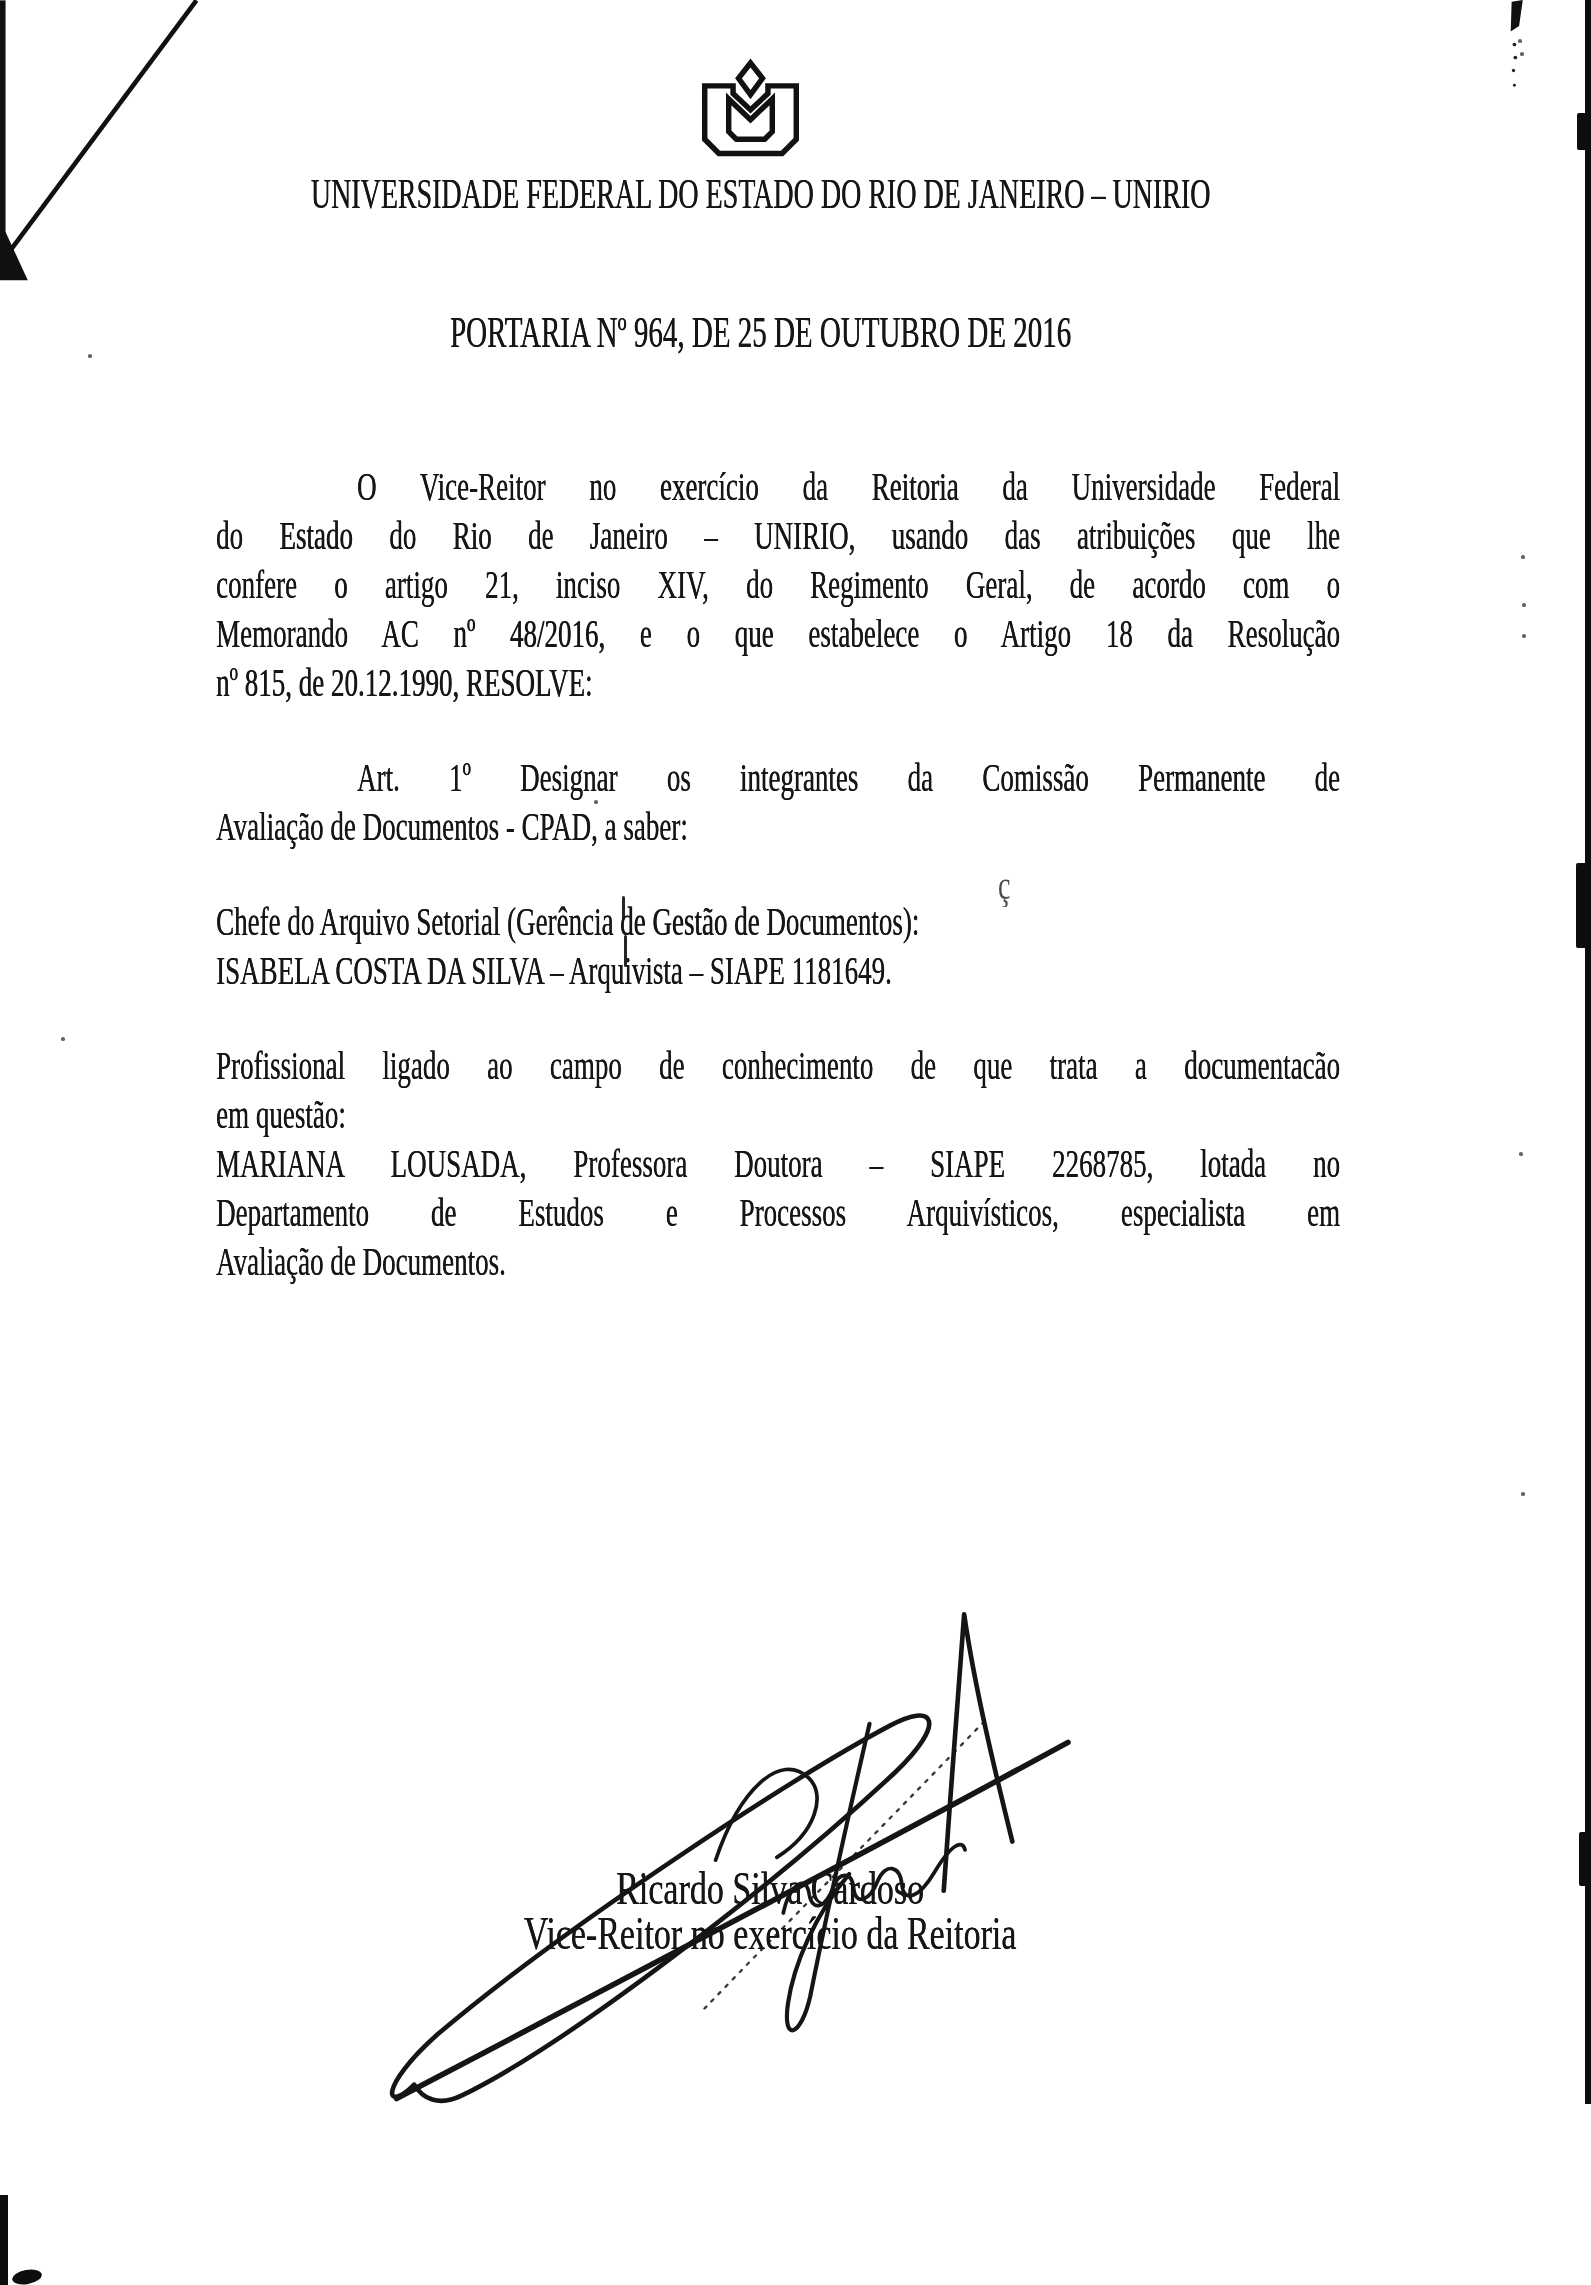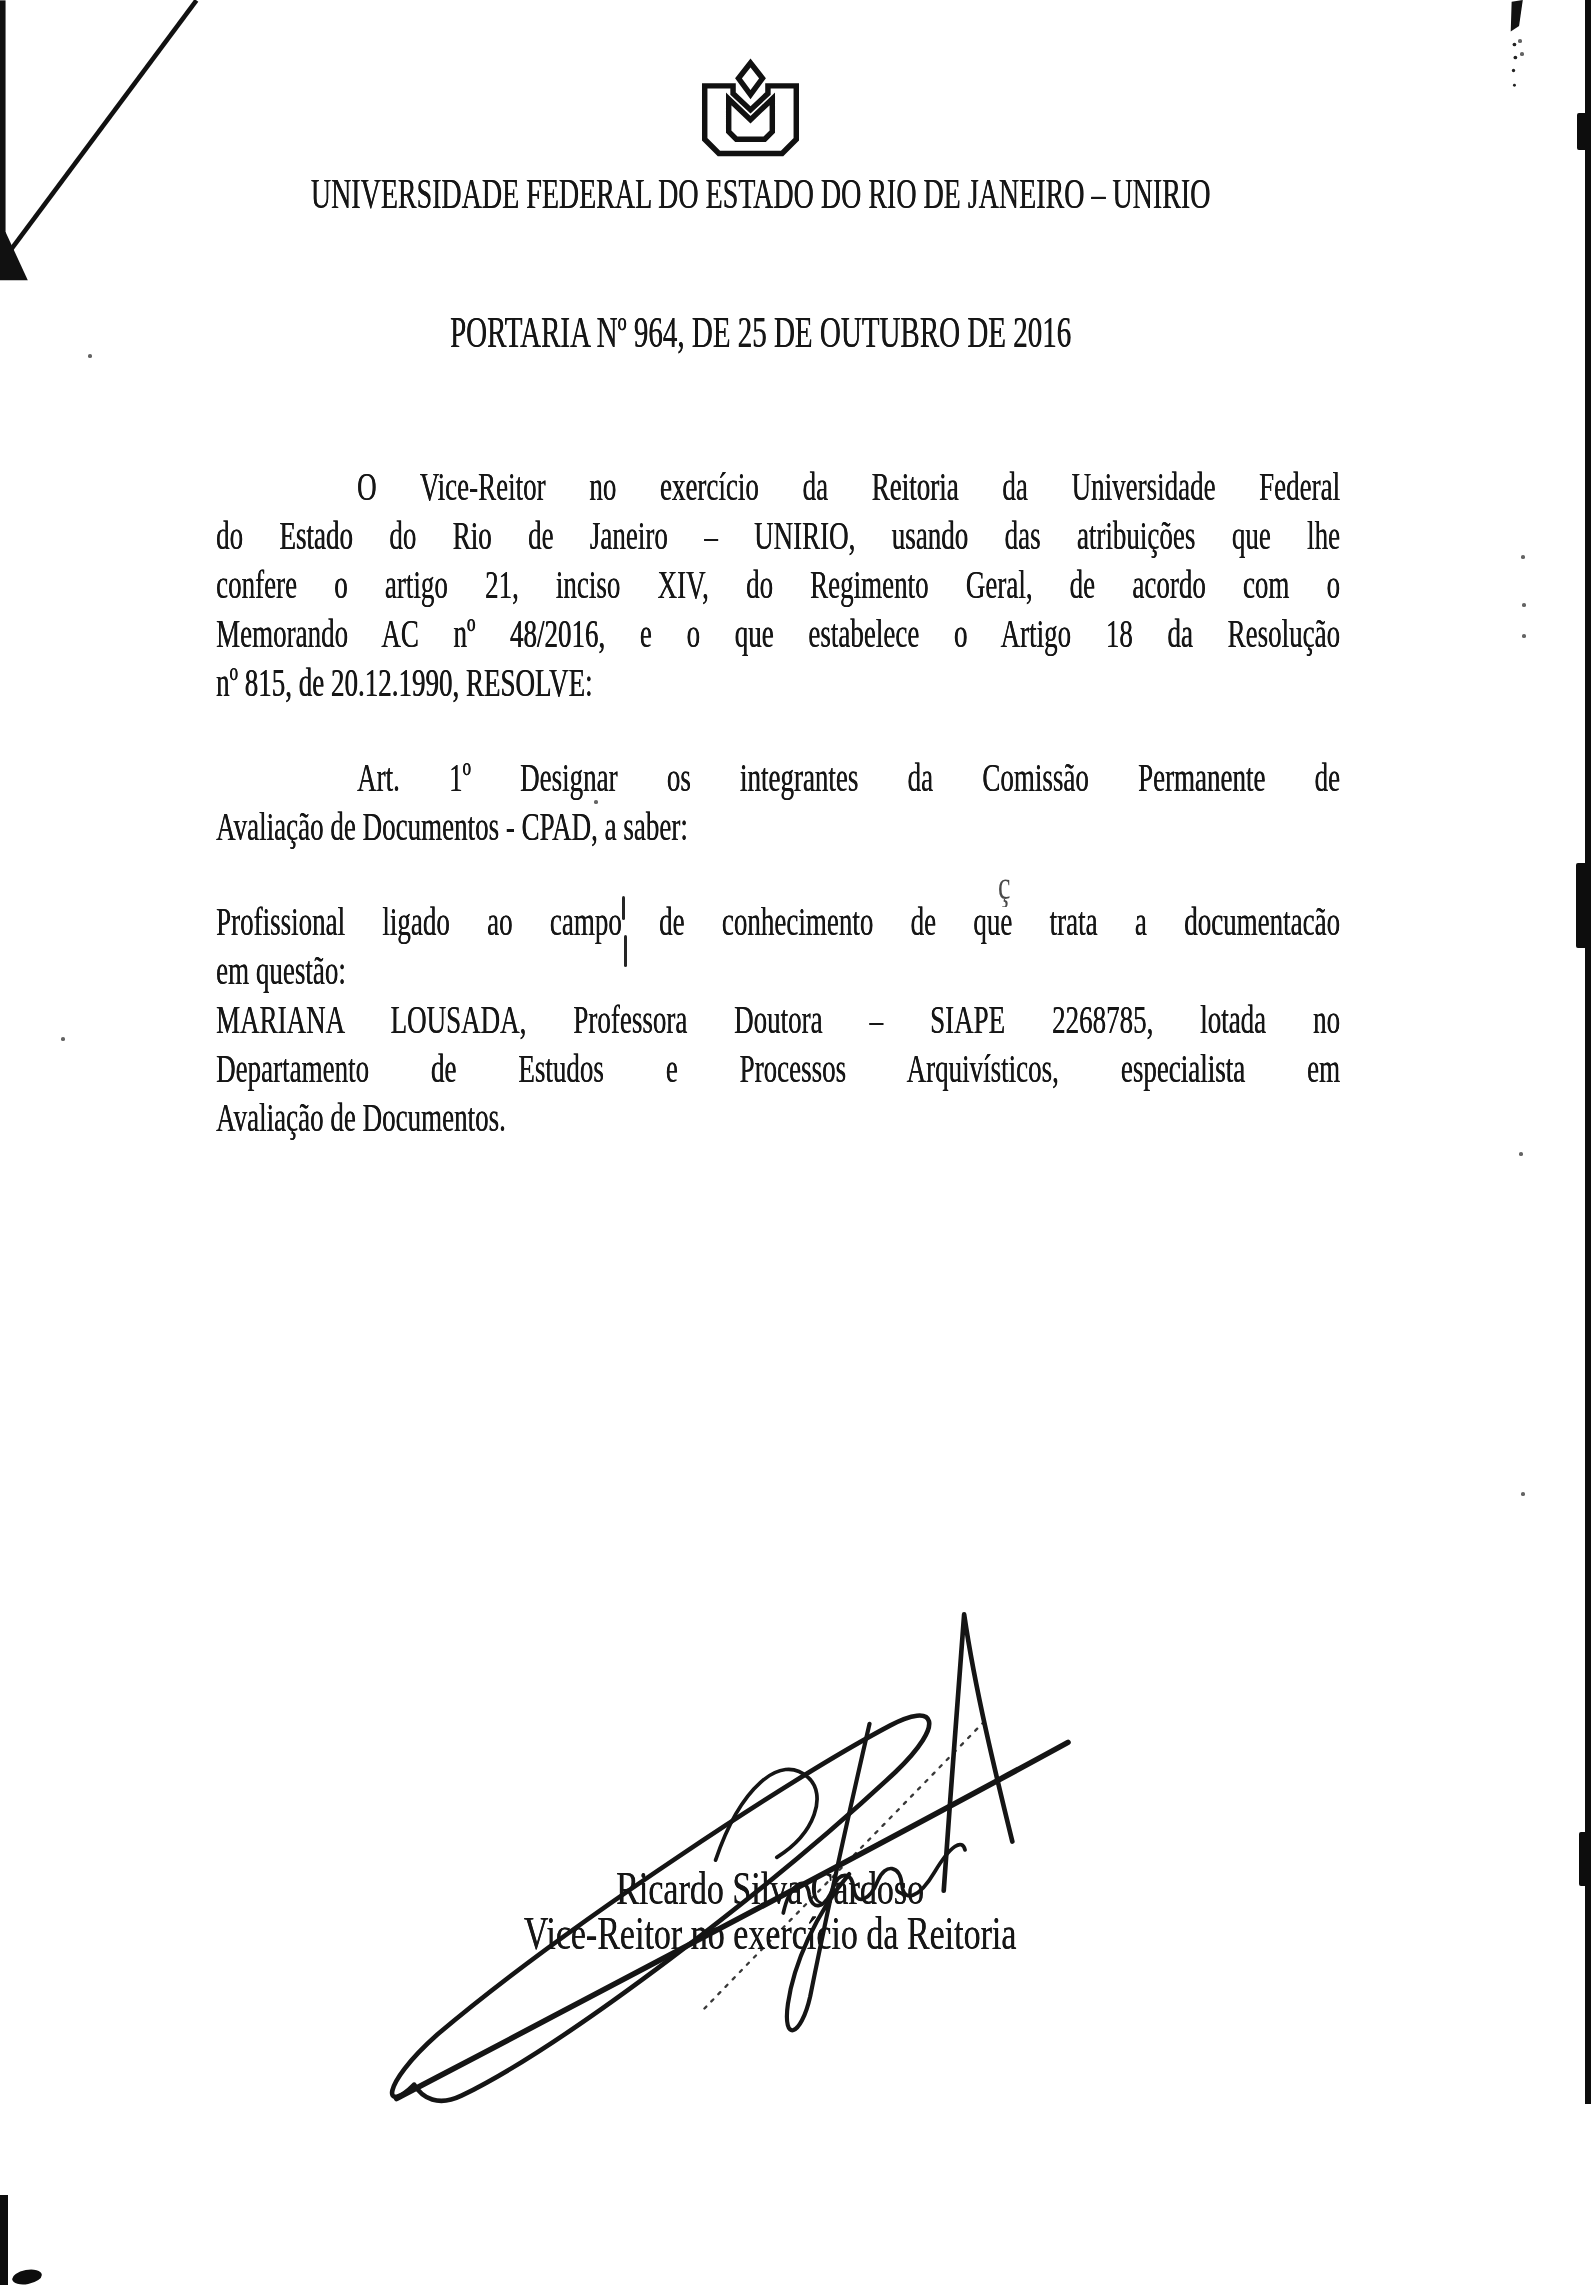--- a/index.html
+++ b/index.html
@@ -108,20 +108,24 @@
       <div class="line jf">Memorando AC nº 48/2016, e o que estabelece o Artigo 18 da Resolução</div>
       <div class="line">nº 815, de 20.12.1990, RESOLVE:</div>
     </div>
 
     <div class="para">
       <div class="line jf ind">Art. 1º Designar os integrantes da Comissão Permanente de</div>
       <div class="line">Avaliação de Documentos - CPAD, a saber:</div>
     </div>
 
 
+    <div class="para">
+      <div class="line">Chefe do Arquivo Setorial (Gerência de Gestão de Documentos):</div>
+      <div class="line">ISABELA COSTA DA SILVA – Arquivista – SIAPE 1181649.</div>
+    </div>
 
     <div class="para">
       <div class="line jf">Profissional ligado ao campo de conhecimento de que trata a documentacão</div>
       <div class="line">em questão:</div>
       <div class="line jf">MARIANA LOUSADA, Professora Doutora – SIAPE 2268785, lotada no</div>
       <div class="line jf">Departamento de Estudos e Processos Arquivísticos, especialista em</div>
       <div class="line">Avaliação de Documentos.</div>
     </div>
 
 

